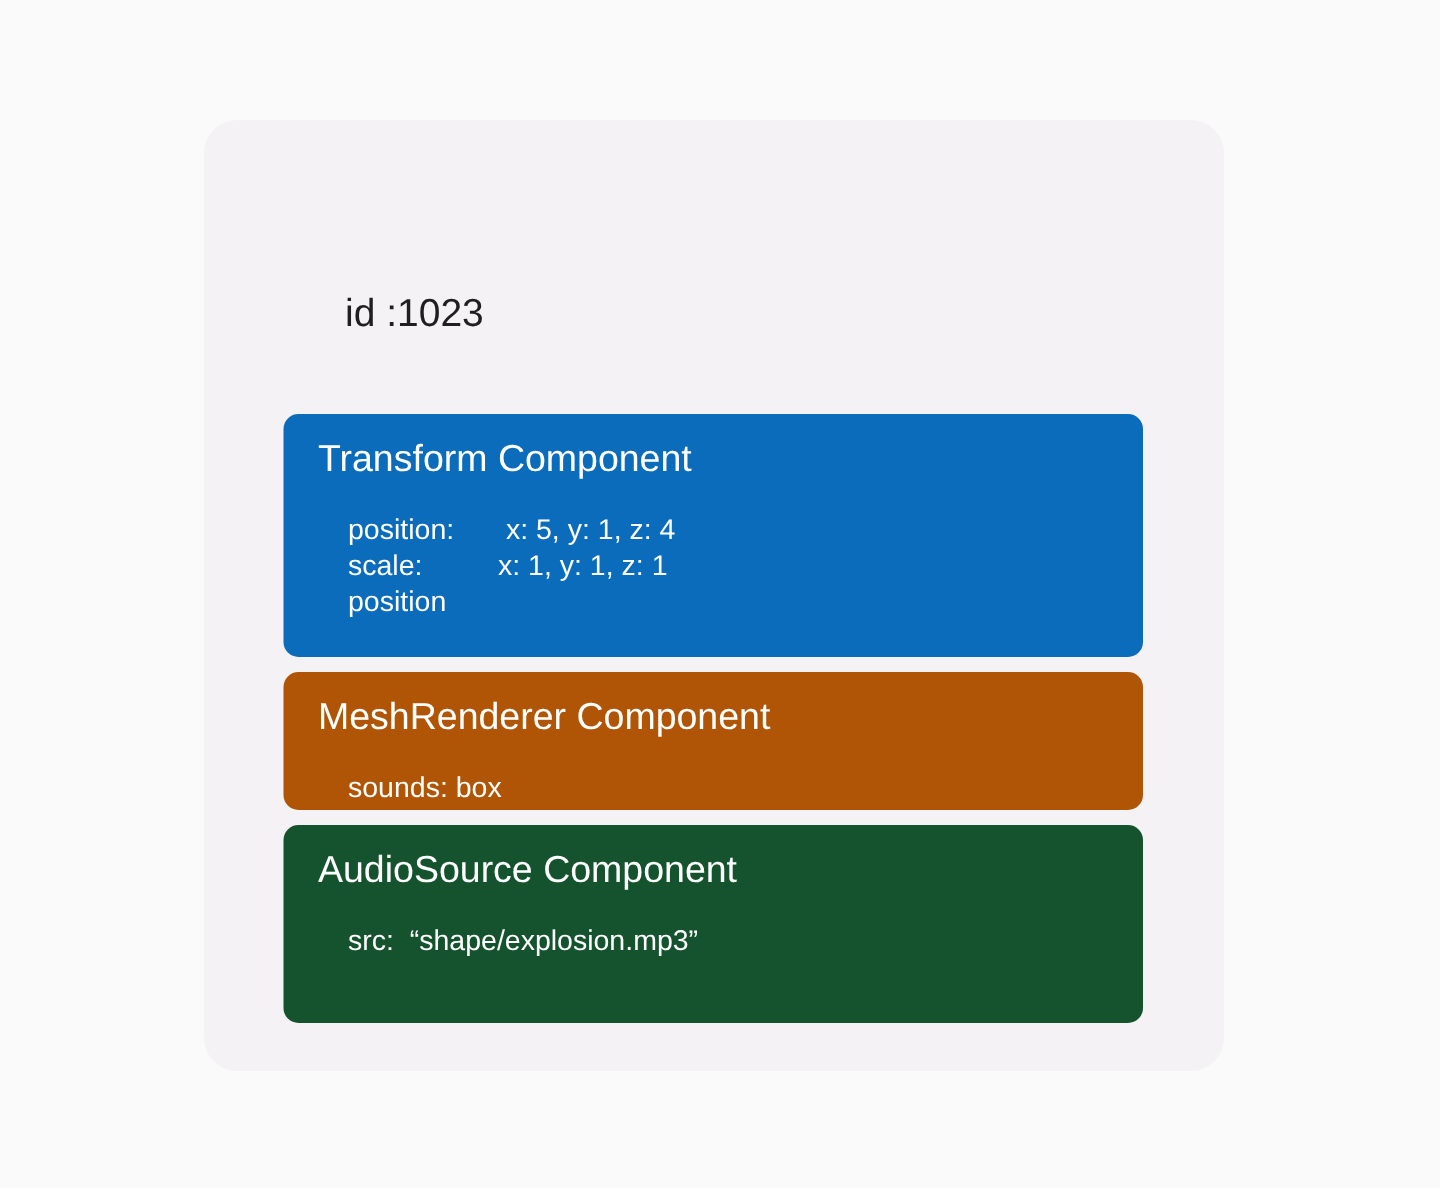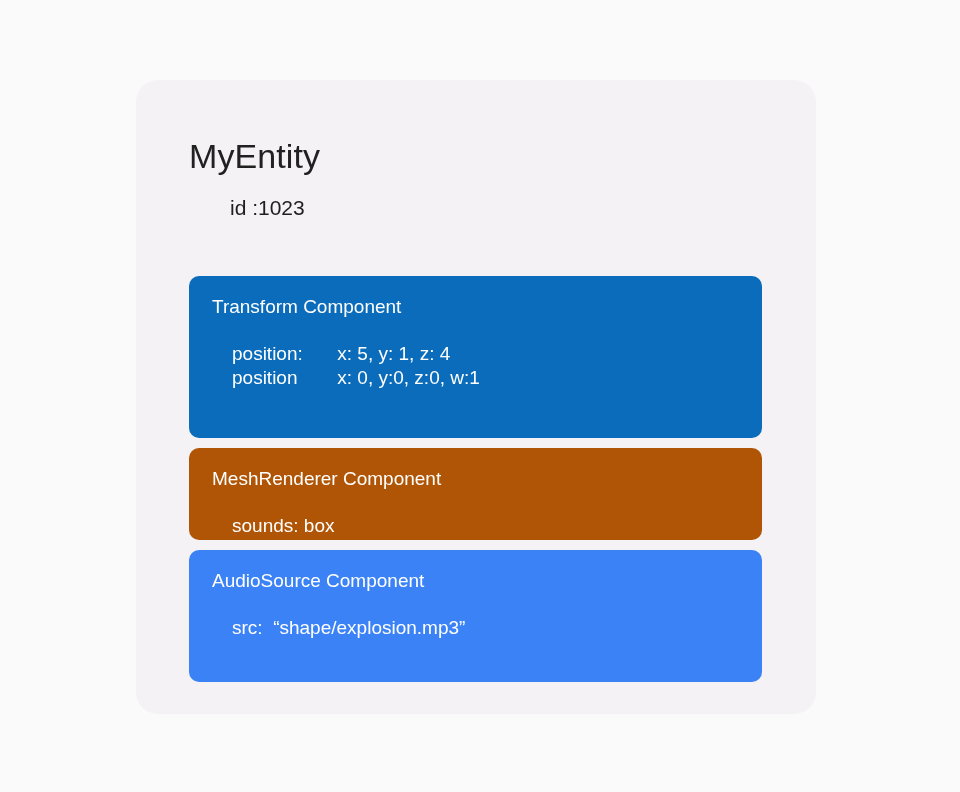--- a/index.html
+++ b/index.html
@@ -30,21 +30,21 @@
     font-size: 34px;
     line-height: 40px;
     color: #212121;
     letter-spacing: 0.1px;
     white-space: pre;
   }
   #entity-id {
     position: absolute;
     left: 94px;
     top: 113px;
-    font-size: 21px;
+    font-size: 26px;
     line-height: 30px;
     color: #1f1f1f;
     white-space: pre;
   }
   #component-list {
     position: absolute;
     left: 53px;
     top: 196px;
     width: 573px;
   }
@@ -56,21 +56,21 @@
     color: #ffffff;
     overflow: hidden;
   }
   .component-block:last-child {
     margin-bottom: 0;
   }
   .component-title {
     position: absolute;
     left: 23px;
     top: 19px;
-    font-size: 19px;
+    font-size: 25px;
     line-height: 23px;
     color: #ffffff;
     white-space: pre;
   }
   .component-props {
     position: absolute;
     left: 43px;
     top: 66px;
     font-size: 19px;
     line-height: 24px;
@@ -102,48 +102,50 @@
   }
   #block-audiosource {
     height: 132px;
   }
 </style>
 </head>
 <body style="background: rgb(250, 250, 250);">
 
 <div id="entity-card" style="background: rgb(244, 242, 244);">
 
-  <div id="entity-title">MyEntity</div>
 
   <div id="entity-id">id :1023</div>
 
   <div id="component-list">
 
     <div class="component-block" id="block-transform" style="background: rgb(10, 108, 186);">
       <div class="component-title">Transform Component</div>
       <div class="component-props">
         <div class="prop-row">
           <span class="prop-key">position:</span>
           <span class="prop-val"> x: 5, y: 1, z: 4</span>
         </div>
         <div class="prop-row">
+          <span class="prop-key">scale:</span>
+          <span class="prop-val">x: 1, y: 1, z: 1</span>
+        </div>
+        <div class="prop-row">
           <span class="prop-key">position</span>
-          <span class="prop-val"> x: 0, y:0, z:0, w:1</span>
         </div>
       </div>
     </div>
 
     <div class="component-block" id="block-meshrenderer" style="background: rgb(176, 85, 5);">
       <div class="component-title">MeshRenderer Component</div>
       <div class="component-props">
         <div class="prop-simple">sounds: box</div>
       </div>
     </div>
 
-    <div class="component-block" id="block-audiosource" style="background: #3b82f6;">
+    <div class="component-block" id="block-audiosource" style="background: #14532d;">
       <div class="component-title">AudioSource Component</div>
       <div class="component-props">
         <div class="prop-simple">src:  “shape/explosion.mp3”</div>
       </div>
     </div>
 
   </div>
 </div>
 
 </body></html>

